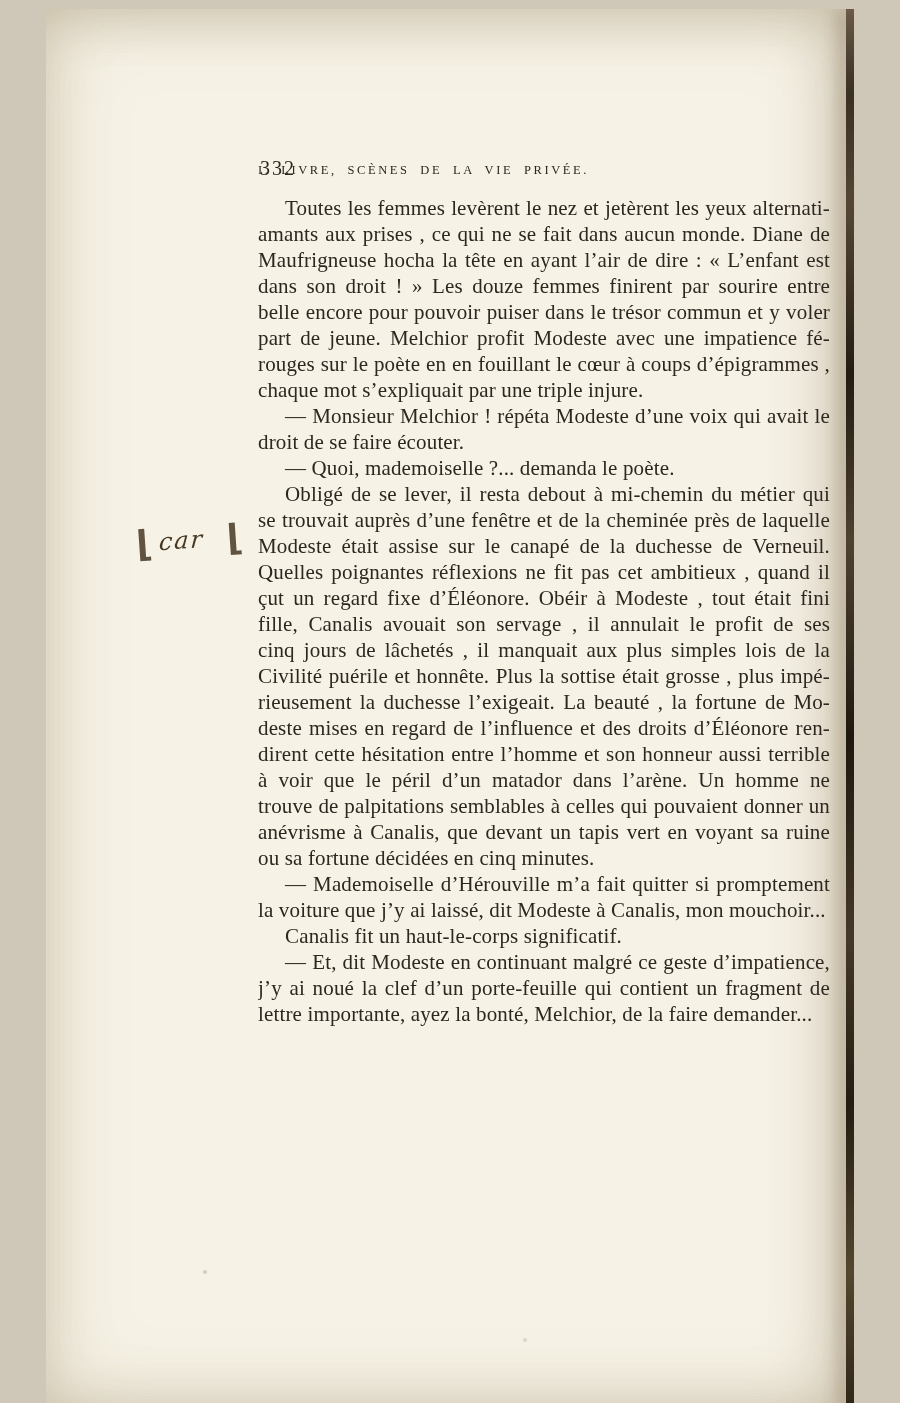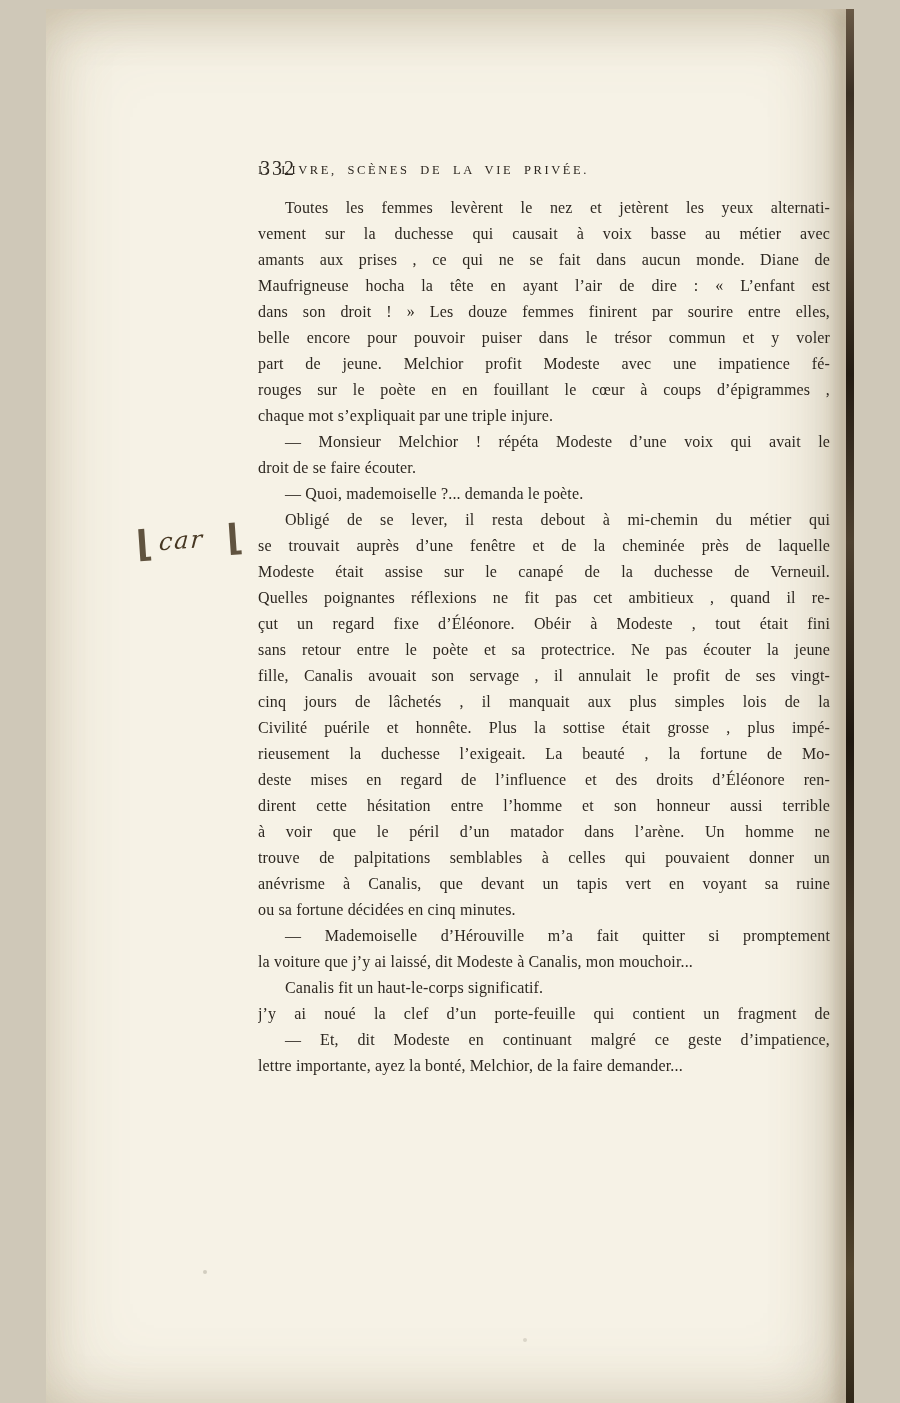--- a/index.html
+++ b/index.html
@@ -76,21 +76,21 @@
   }
   .textblock {
     position: absolute;
     left: 212px;
     top: 186px;
     width: 572px;
   }
   .line {
     height: 26px;
     line-height: 26px;
-    font-size: 16px;
+    font-size: 21px;
     letter-spacing: 0.15px;
     text-align: justify;
     text-align-last: justify;
     overflow: hidden;
     white-space: normal;
   }
   .line.last { text-align-last: left; }
   .line.first { text-indent: 27px; }
   
   .annotation {
@@ -134,48 +134,46 @@
   </div>
 
   <div class="annotation">
     <span class="ann-bracket">⌊</span>
     <span class="ann-word">car</span>
     <span class="ann-bracket second">⌊</span>
   </div>
 
   <div class="textblock">
       <div class="line first">Toutes les femmes levèrent le nez et jetèrent les yeux alternati-</div>
-      <div class="line">vement sur la duchesse qui causait à voix basse au métier avec</div>
       <div class="line">amants aux prises , ce qui ne se fait dans aucun monde. Diane de</div>
       <div class="line">Maufrigneuse hocha la tête en ayant l’air de dire : « L’enfant est</div>
       <div class="line">dans son droit ! » Les douze femmes finirent par sourire entre elles,</div>
       <div class="line">belle encore pour pouvoir puiser dans le trésor commun et y voler</div>
       <div class="line">part de jeune. Melchior profit Modeste avec une impatience fé-</div>
       <div class="line">rouges sur le poète en en fouillant le cœur à coups d’épigrammes ,</div>
       <div class="line last">chaque mot s’expliquait par une triple injure.</div>
       <div class="line first">— Monsieur Melchior ! répéta Modeste d’une voix qui avait le</div>
       <div class="line last">droit de se faire écouter.</div>
       <div class="line first last">— Quoi, mademoiselle ?... demanda le poète.</div>
       <div class="line first">Obligé de se lever, il resta debout à mi-chemin du métier qui</div>
       <div class="line">se trouvait auprès d’une fenêtre et de la cheminée près de laquelle</div>
       <div class="line">Modeste était assise sur le canapé de la duchesse de Verneuil.</div>
       <div class="line">Quelles poignantes réflexions ne fit pas cet ambitieux , quand il re-</div>
       <div class="line">çut un regard fixe d’Éléonore. Obéir à Modeste , tout était fini</div>
-      <div class="line">sans retour entre le poète et sa protectrice. Ne pas écouter la jeune</div>
       <div class="line">fille, Canalis avouait son servage , il annulait le profit de ses vingt-</div>
       <div class="line">cinq jours de lâchetés , il manquait aux plus simples lois de la</div>
       <div class="line">Civilité puérile et honnête. Plus la sottise était grosse , plus impé-</div>
       <div class="line">rieusement la duchesse l’exigeait. La beauté , la fortune de Mo-</div>
       <div class="line">deste mises en regard de l’influence et des droits d’Éléonore ren-</div>
       <div class="line">dirent cette hésitation entre l’homme et son honneur aussi terrible</div>
       <div class="line">à voir que le péril d’un matador dans l’arène. Un homme ne</div>
       <div class="line">trouve de palpitations semblables à celles qui pouvaient donner un</div>
       <div class="line">anévrisme à Canalis, que devant un tapis vert en voyant sa ruine</div>
       <div class="line last">ou sa fortune décidées en cinq minutes.</div>
       <div class="line first">— Mademoiselle d’Hérouville m’a fait quitter si promptement</div>
       <div class="line last">la voiture que j’y ai laissé, dit Modeste à Canalis, mon mouchoir...</div>
       <div class="line first last">Canalis fit un haut-le-corps significatif.</div>
+      <div class="line first">— Et, dit Modeste en continuant malgré ce geste d’impatience,</div>
       <div class="line">j’y ai noué la clef d’un porte-feuille qui contient un fragment de</div>
-      <div class="line first">— Et, dit Modeste en continuant malgré ce geste d’impatience,</div>
       <div class="line last">lettre importante, ayez la bonté, Melchior, de la faire demander...</div>
     </div>
 
 </div>
 
 </body></html>

